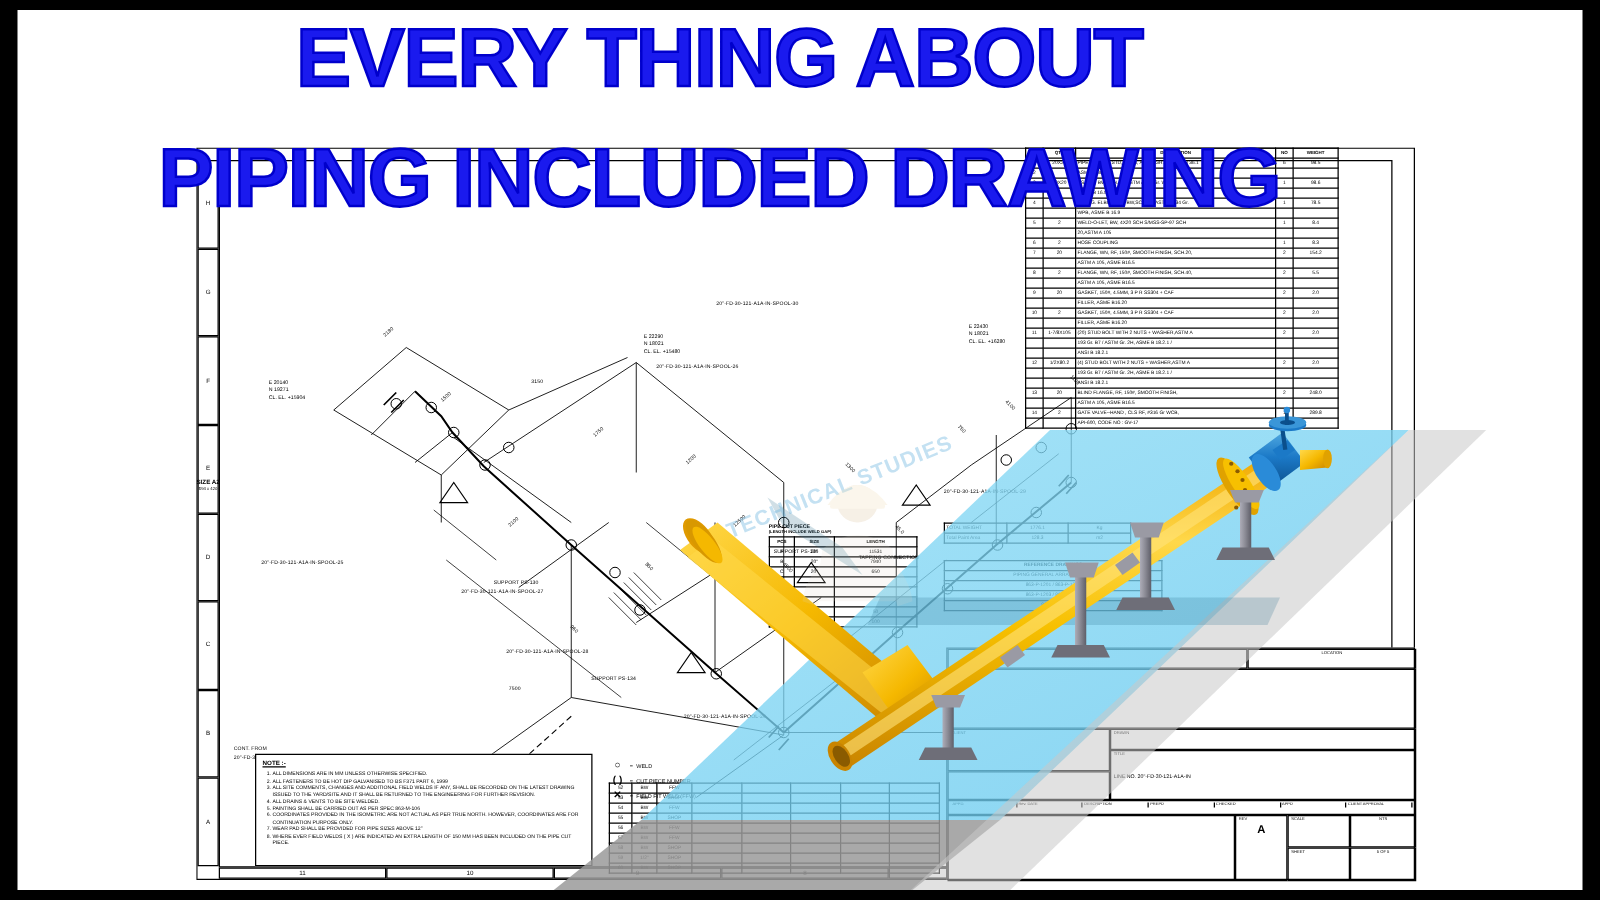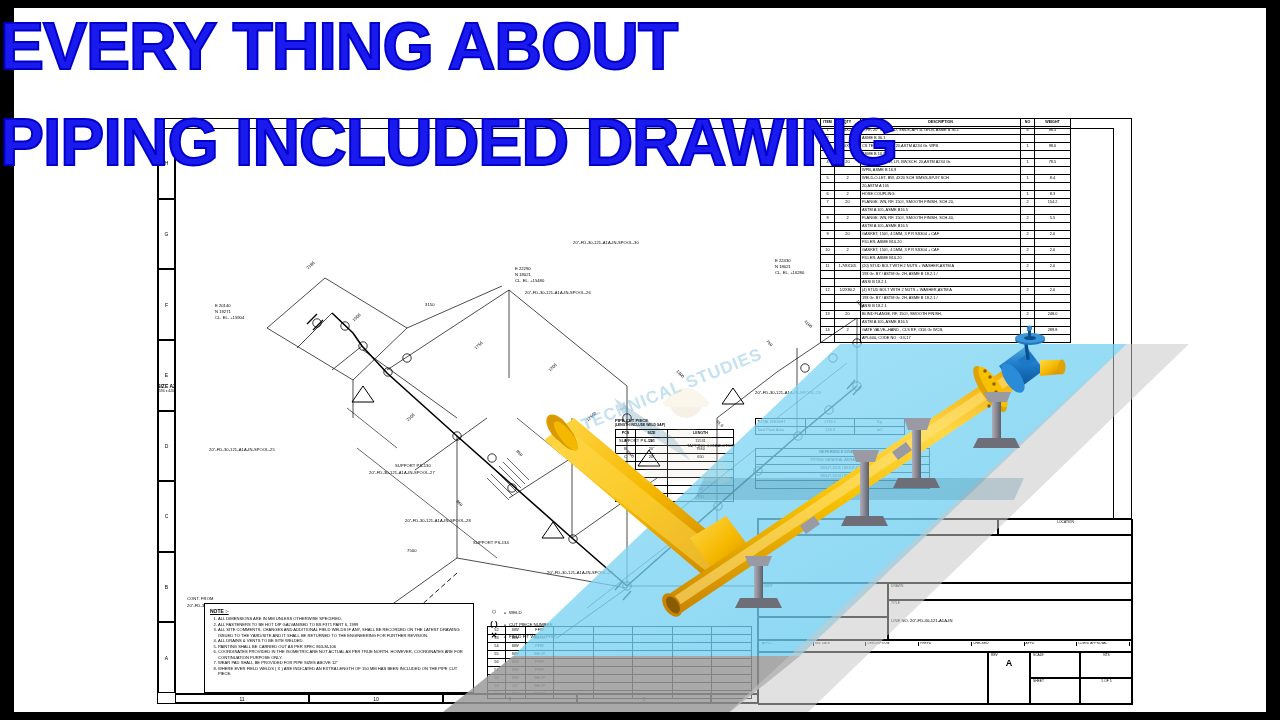--- a/index.html
+++ b/index.html
@@ -78,21 +78,21 @@
 
   
   #model{position:absolute;left:0;top:0;width:1280px;height:720px;pointer-events:none;}
 
   
   #watermark{position:absolute;left:560px;top:335px;width:230px;height:150px;opacity:.55;}
   #wmtext{position:absolute;left:0;top:30px;width:230px;font-size:17px;font-weight:bold;color:#6fb7e0;
           transform:rotate(-22deg);letter-spacing:1px;opacity:.75;font-family:"Liberation Sans",sans-serif;}
 
   
-  .bigtitle{position:absolute;left:0;width:1151px;color:#1a1aee;font-weight:bold;
+  .bigtitle{position:absolute;left:0;width:1151px;text-align:center;color:#1a1aee;font-weight:bold;
             font-family:"Liberation Sans",sans-serif;-webkit-text-stroke:2px #0000cc;
             letter-spacing:-1px;}
   #t1{top:8px;font-size:66px;}
   #t2{top:104px;font-size:66px;}
 </style>
 </head>
 <body>
 
 <div id="stage">
 

